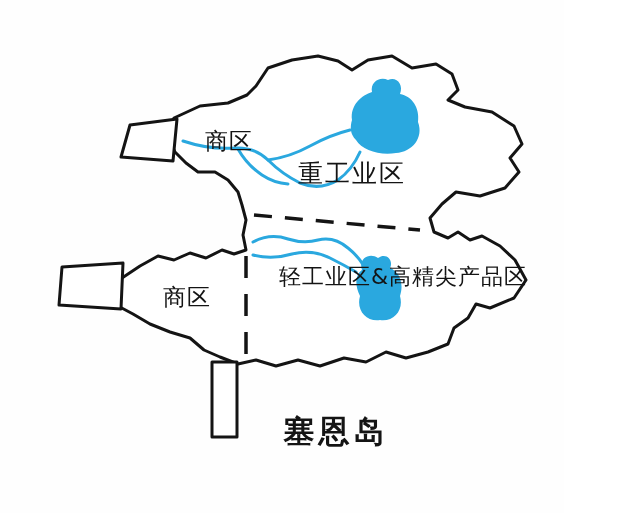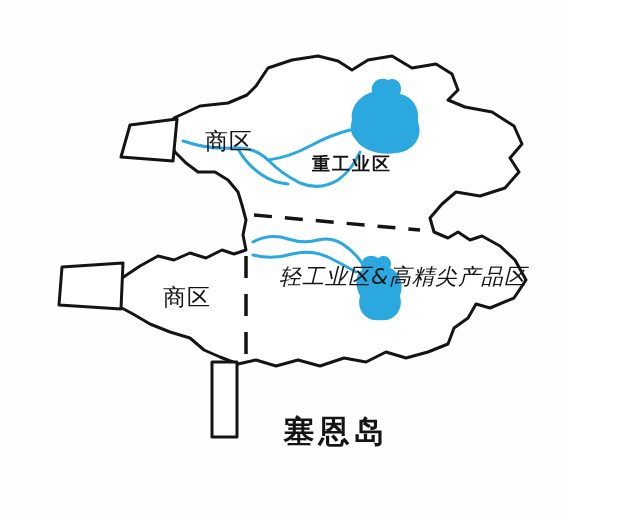--- a/index.html
+++ b/index.html
@@ -1,22 +1,22 @@
 <!DOCTYPE html>
 <html><head>
 <meta charset="utf-8">
 <style>
   html,body{margin:0;padding:0;background:#ffffff;}
   body{width:640px;height:513px;font-family:"DejaVu Sans","Liberation Sans",sans-serif;}
   .stage{position:relative;width:564px;height:513px;background:#fefefe;overflow:hidden;}
   .stage svg{position:absolute;left:0;top:0;}
   .label{position:absolute;transform:translate(-50%,-50%);color:#141414;white-space:nowrap;font-weight:500;}
   .label-commercial-upper{left:229px;top:141px;font-size:23px;letter-spacing:1px;}
-  .label-heavy{left:352px;top:164px;font-size:18px;letter-spacing:2px;font-weight:bold;}
-  .label-light{left:403px;top:277px;font-size:22px;letter-spacing:1px;font-style:italic;}
+  .label-heavy{left:352px;top:173px;font-size:25px;letter-spacing:2px;}
+  .label-light{left:403px;top:277px;font-size:22px;letter-spacing:1px;}
   .label-commercial-lower{left:187px;top:297px;font-size:23px;letter-spacing:1px;}
   .map-title{left:336px;top:432px;font-size:31px;font-weight:600;letter-spacing:4px;font-family:Liberation Mono, monospace;}
 </style>
 </head>
 <body>
 
 <div class="stage">
 
   <svg width="640" height="513" viewBox="0 0 640 513">
 

